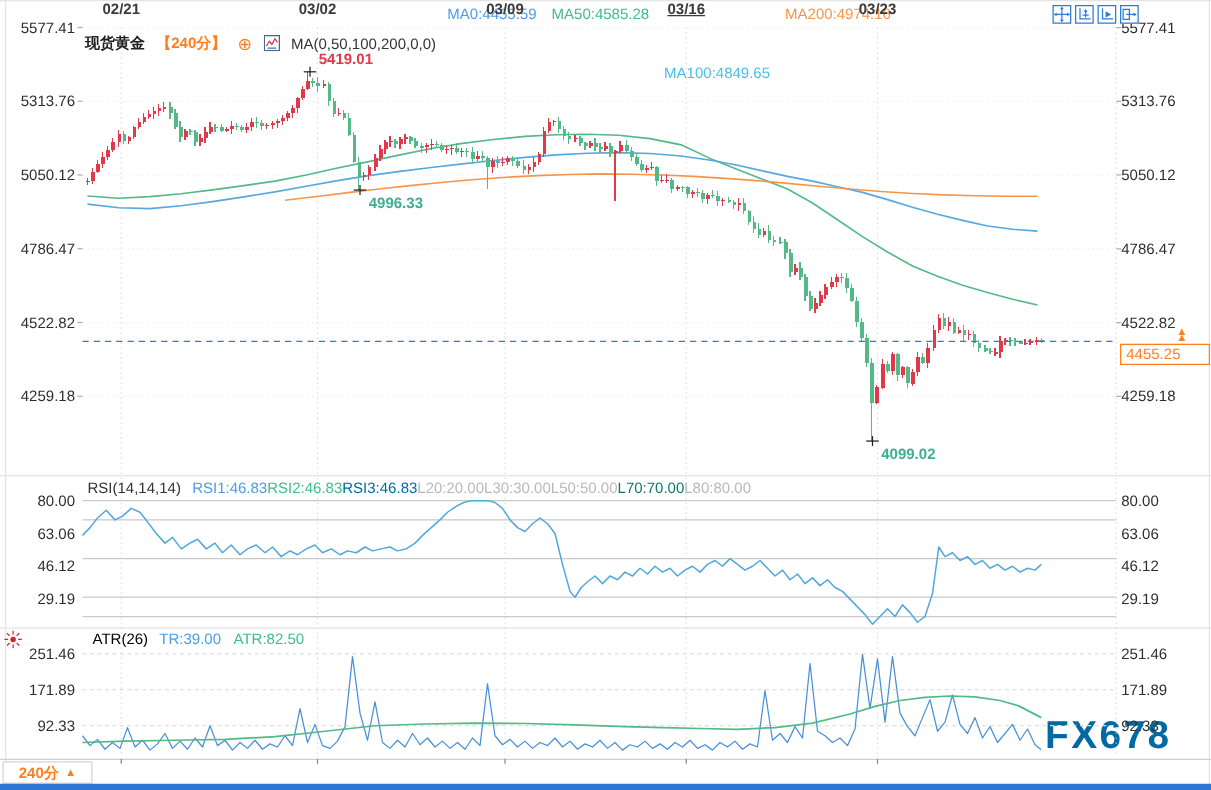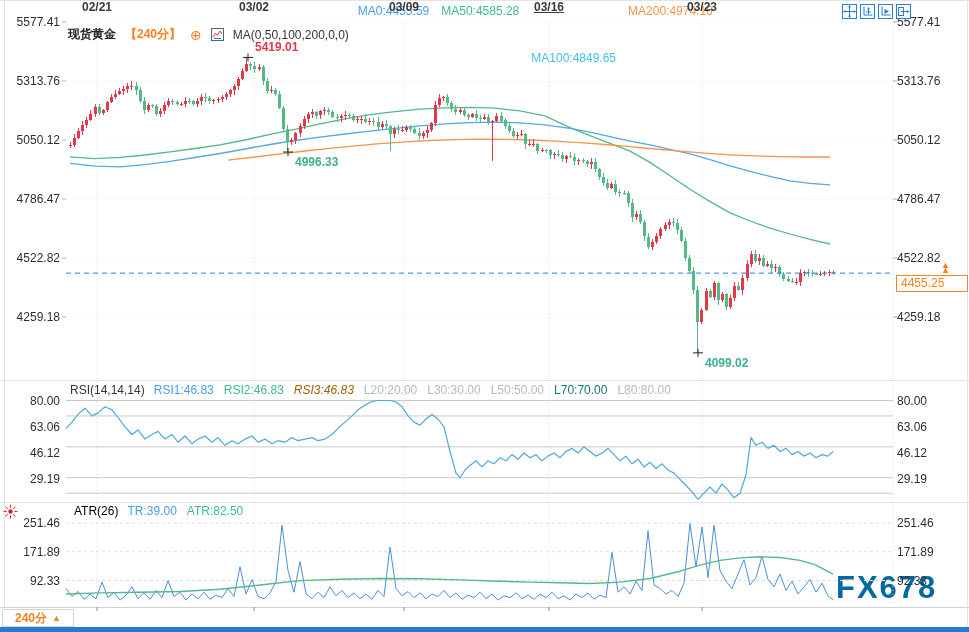--- a/index.html
+++ b/index.html
@@ -519,24 +519,24 @@
       <svg width="13" height="13" viewBox="0 0 13 13">
         <rect x="1.5" y="2.5" width="5" height="8" fill="none" stroke="#2b7cd3"></rect>
         <line x1="4" y1="6.5" x2="11" y2="6.5" stroke="#2b7cd3"></line>
         <polygon points="12.5,6.5 9.8,5 9.8,8" fill="#2b7cd3"></polygon>
       </svg>
     </div>
   </div>
 
   <div class="hrow" style="left:70px;top:383px;">
     <span style="color:#333;">RSI(14,14,14)</span>
-    <span id="rsi-readouts" style="display:flex;gap:10px;">
+    <span id="rsi-readouts" style="display:flex;">
         <span class="ro" style="color: rgb(75, 156, 232);">RSI1:46.83</span>
         <span class="ro" style="color: rgb(61, 189, 141);">RSI2:46.83</span>
-        <span class="ro" style="color: #a16207; font-style: italic;">RSI3:46.83</span>
+        <span class="ro" style="color: #0369a1;">RSI3:46.83</span>
         <span class="ro" style="color: rgb(185, 185, 185);">L20:20.00</span>
         <span class="ro" style="color: rgb(185, 185, 185);">L30:30.00</span>
         <span class="ro" style="color: rgb(185, 185, 185);">L50:50.00</span>
         <span class="ro" style="color: #0f766e;">L70:70.00</span>
         <span class="ro" style="color: rgb(185, 185, 185);">L80:80.00</span>
       </span>
   </div>
 
   <span style="position:absolute;left:3px;top:504px;z-index:5;">
     <svg width="15" height="15" viewBox="0 0 15 15">

